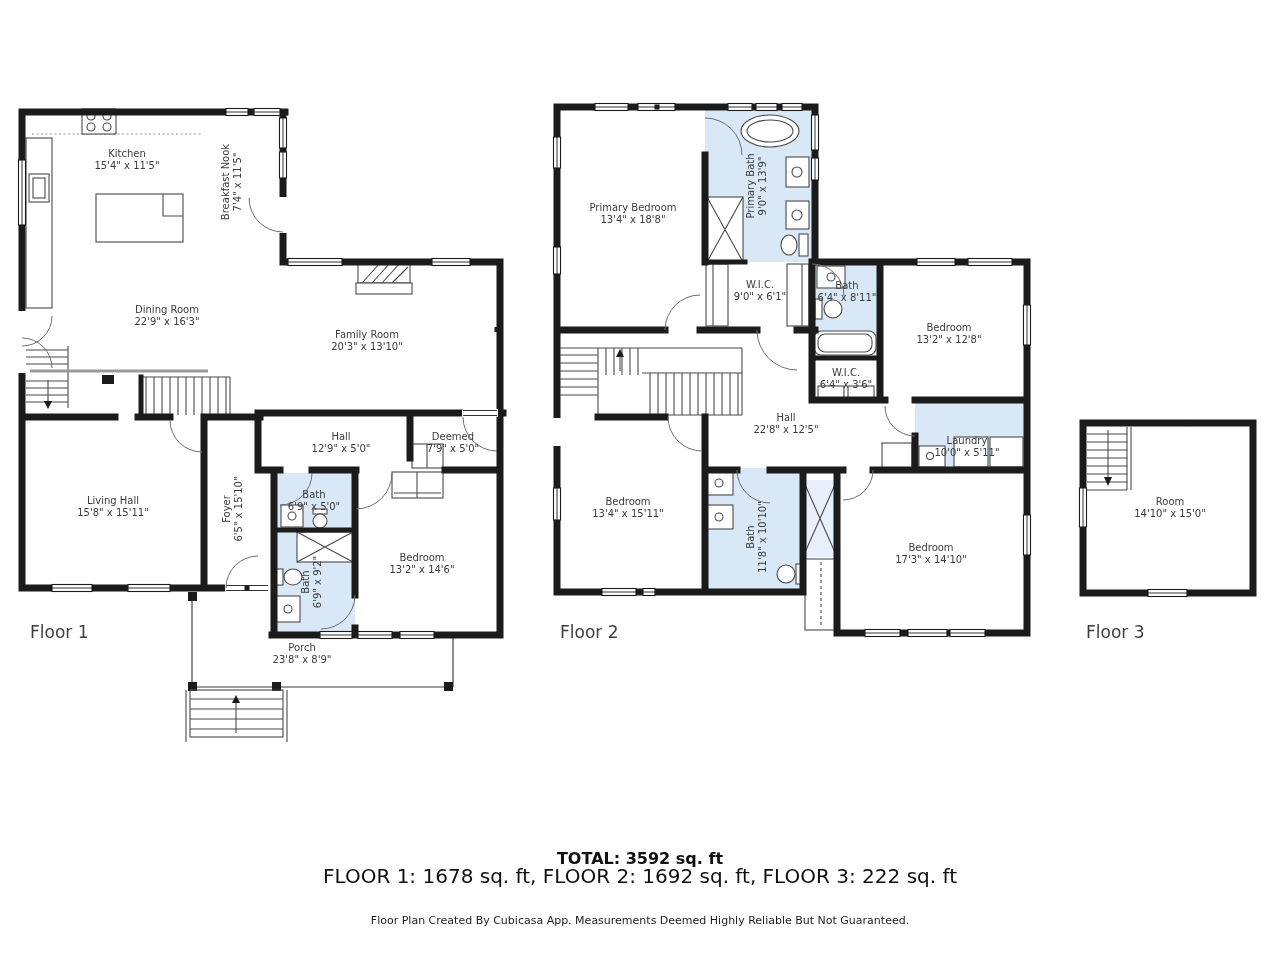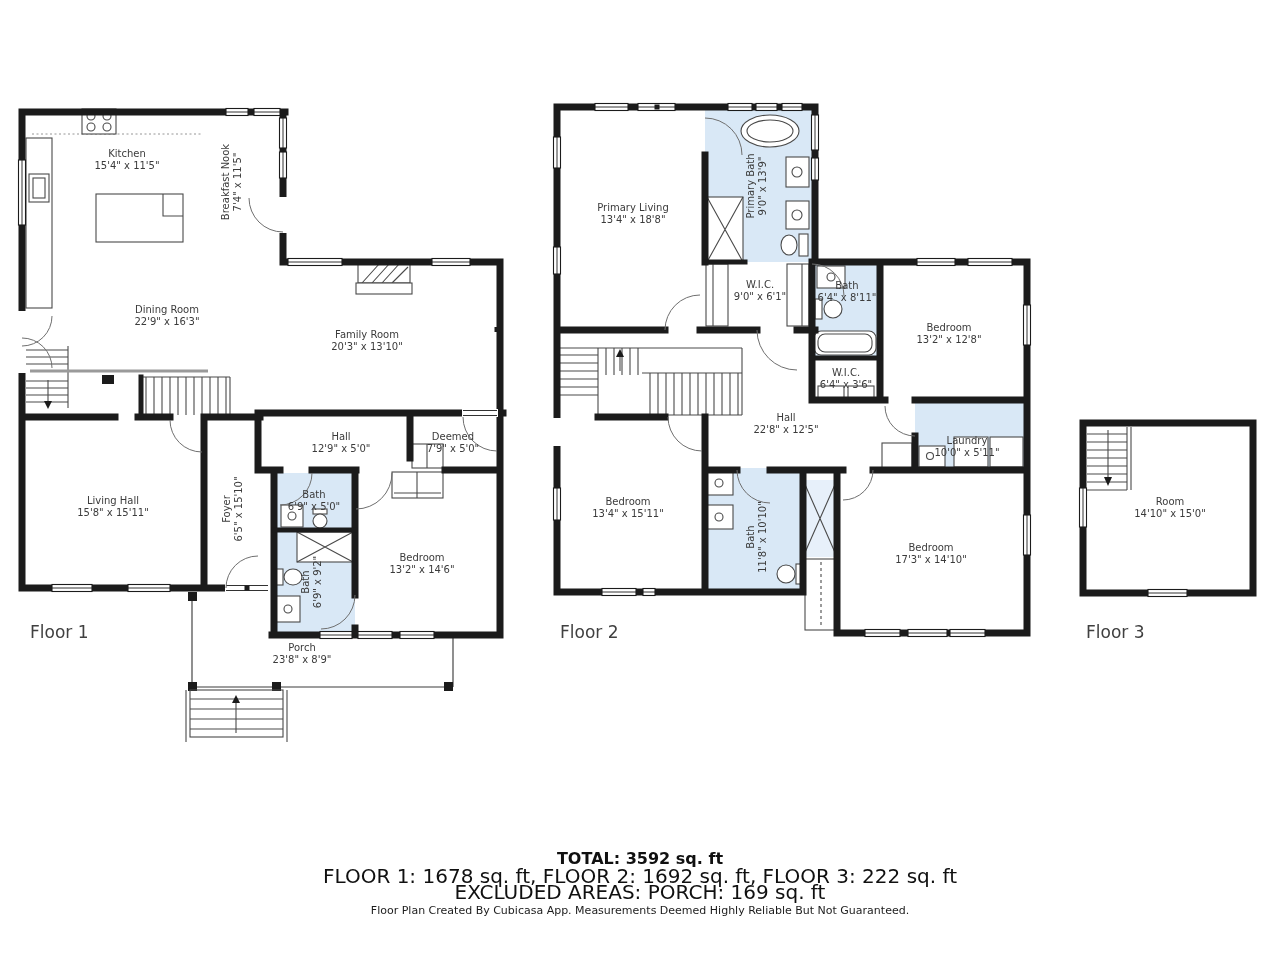--- a/index.html
+++ b/index.html
@@ -27,21 +27,21 @@
   .blk{fill:#1b1b1b}
   
   .rl{position:absolute;transform:translate(-50%,-50%);text-align:center;
       font-size:10px;line-height:12px;white-space:nowrap;color:#3b3b3b}
   .rl.v{transform:translate(-50%,-50%) rotate(-90deg)}
   .fl{position:absolute;font-size:17px;color:#404040}
   
   .summary{position:absolute;top:850px;left:0;width:1280px;text-align:center;color:#101010}
   .tot{font-size:16px;font-weight:bold;line-height:18px}
   .ln{font-size:20px;line-height:16px}
-  .disc{font-size:11px;margin-top:4px;color:#1c1c1c}
+  .disc{font-size:11px;margin-top:30px;color:#1c1c1c}
 </style>
 </head>
 <body>
 
 <svg width="1280" height="960" viewBox="0 0 1280 960">
 
   <g>
 
     <rect class="blue" x="274" y="473" width="81" height="57"></rect>
     <rect class="blue" x="274" y="530" width="81" height="105"></rect>
@@ -377,21 +377,21 @@
   <div>Bedroom</div>
     <div>13'2" x 14'6"</div>
   </div>
 <div class="rl" style="left:302px;top:654px">
   <div>Porch</div>
     <div>23'8" x 8'9"</div>
   </div>
 <div class="fl" style="left:30px;top:622px">Floor 1</div>
 
 <div class="rl" style="left:633px;top:214px">
-  <div>Primary Living</div>
+  <div>Primary Bedroom</div>
     <div>13'4" x 18'8"</div>
   </div>
 <div class="rl v" style="left:757px;top:186px">
   <div>Primary Bath</div>
     <div>9'0" x 13'9"</div>
   </div>
 <div class="rl" style="left:760px;top:291px">
   <div>W.I.C.</div>
     <div>9'0" x 6'1"</div>
   </div>
@@ -431,15 +431,14 @@
 
 <div class="rl" style="left:1170px;top:508px">
   <div>Room</div>
     <div>14'10" x 15'0"</div>
   </div>
 <div class="fl" style="left:1086px;top:622px">Floor 3</div>
 
 <div class="summary">
   <div class="tot">TOTAL: 3592 sq. ft</div>
   <div class="ln">FLOOR 1: 1678 sq. ft, FLOOR 2: 1692 sq. ft, FLOOR 3: 222 sq. ft</div>
-  <div class="ln">EXCLUDED AREAS: PORCH: 169 sq. ft</div>
   <div class="disc">Floor Plan Created By Cubicasa App. Measurements Deemed Highly Reliable But Not Guaranteed.</div>
 </div>
 
 </body></html>

